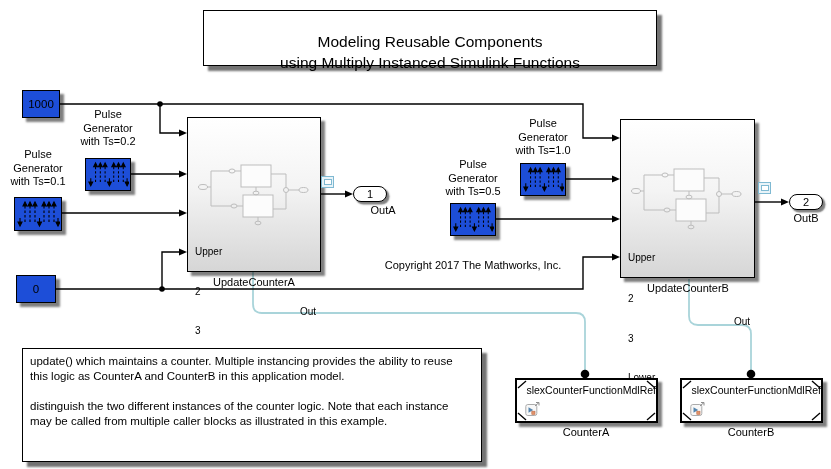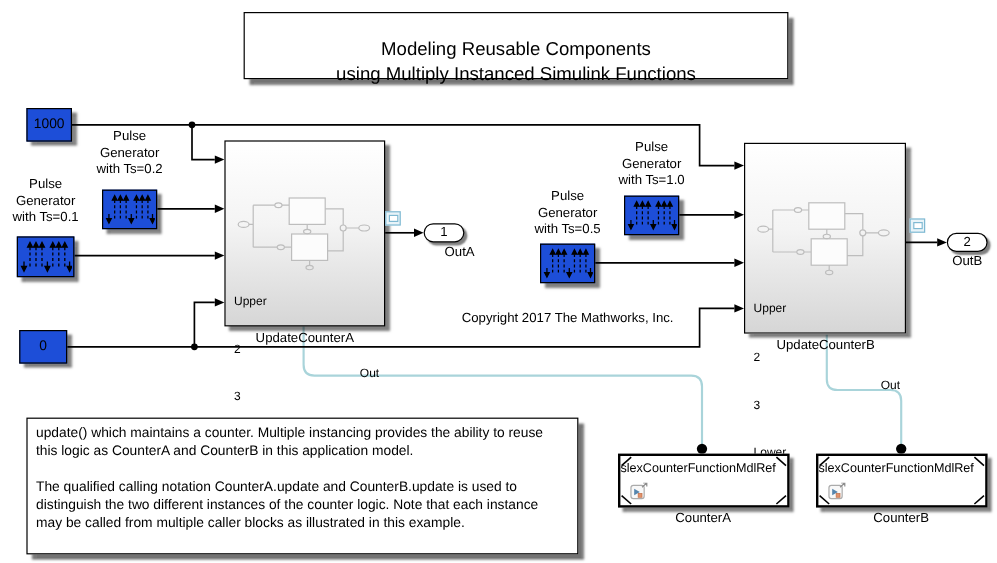--- a/index.html
+++ b/index.html
@@ -26,21 +26,21 @@
   
   .outport{position:absolute;width:34px;height:16px;border:1.6px solid #000;
            border-radius:9px;background:#fff;box-shadow:2.5px 2.5px 1.5px rgba(0,0,0,0.5);
            display:flex;align-items:center;justify-content:center;font-size:11px;box-sizing:border-box;}
   
   .viewer-badge{position:absolute;width:13px;height:12px;border:1.6px solid #7fb9d2;
                 background:#e8f3f8;display:flex;align-items:center;justify-content:center;box-sizing:border-box;}
   .viewer-badge .inner{width:6px;height:4px;border:1.2px solid #7fb9d2;background:#fff;}
   
   .func-block{border-width:2px;background:#fff;}
-  .func-text{position:absolute;left:0;right:0;top:4px;text-align:left;font-size:10.5px;}
+  .func-text{position:absolute;left:0;right:0;top:4px;text-align:right;font-size:10.5px;}
   svg.overlay{position:absolute;left:0;top:0;pointer-events:none;}
 </style>
 </head>
 <body>
 
 <div id="canvas">
 
   <svg class="overlay" width="831" height="469">
 
     <path d="M253,272 V304 Q253,313 262,313 H576 Q585,313 585,322 V371" fill="none" stroke="#a9d4da" stroke-width="1.8"></path>
@@ -325,18 +325,17 @@
       <rect x="6.8" y="9.2" width="3.2" height="3.2" fill="#e2926a" stroke="#c0704a" stroke-width="0.6"></rect>
       <path d="M10,4 L14,0.5 M11,0.5 H14 V3.5" fill="none" stroke="#8d8d8d" stroke-width="1"></path>
     </svg>
   </div>
   <div class="block-name" style="left:701px;top:426px;width:100px;">CounterB</div>
 
   <div id="desc-box" class="anno-box">
     <div class="desc-line">update() which maintains a counter. Multiple instancing provides the ability to reuse</div>
     <div class="desc-line">this logic as CounterA and CounterB in this application model.</div>
     <div class="desc-line"></div>
-    <div class="desc-line">The qualified calling notation CounterA.update and CounterB.update is used to</div>
     <div class="desc-line">distinguish the two different instances of the counter logic.  Note that each instance</div>
     <div class="desc-line">may be called from multiple caller blocks as illustrated in this example.</div>
   </div>
 
 </div>
 
 </body></html>

